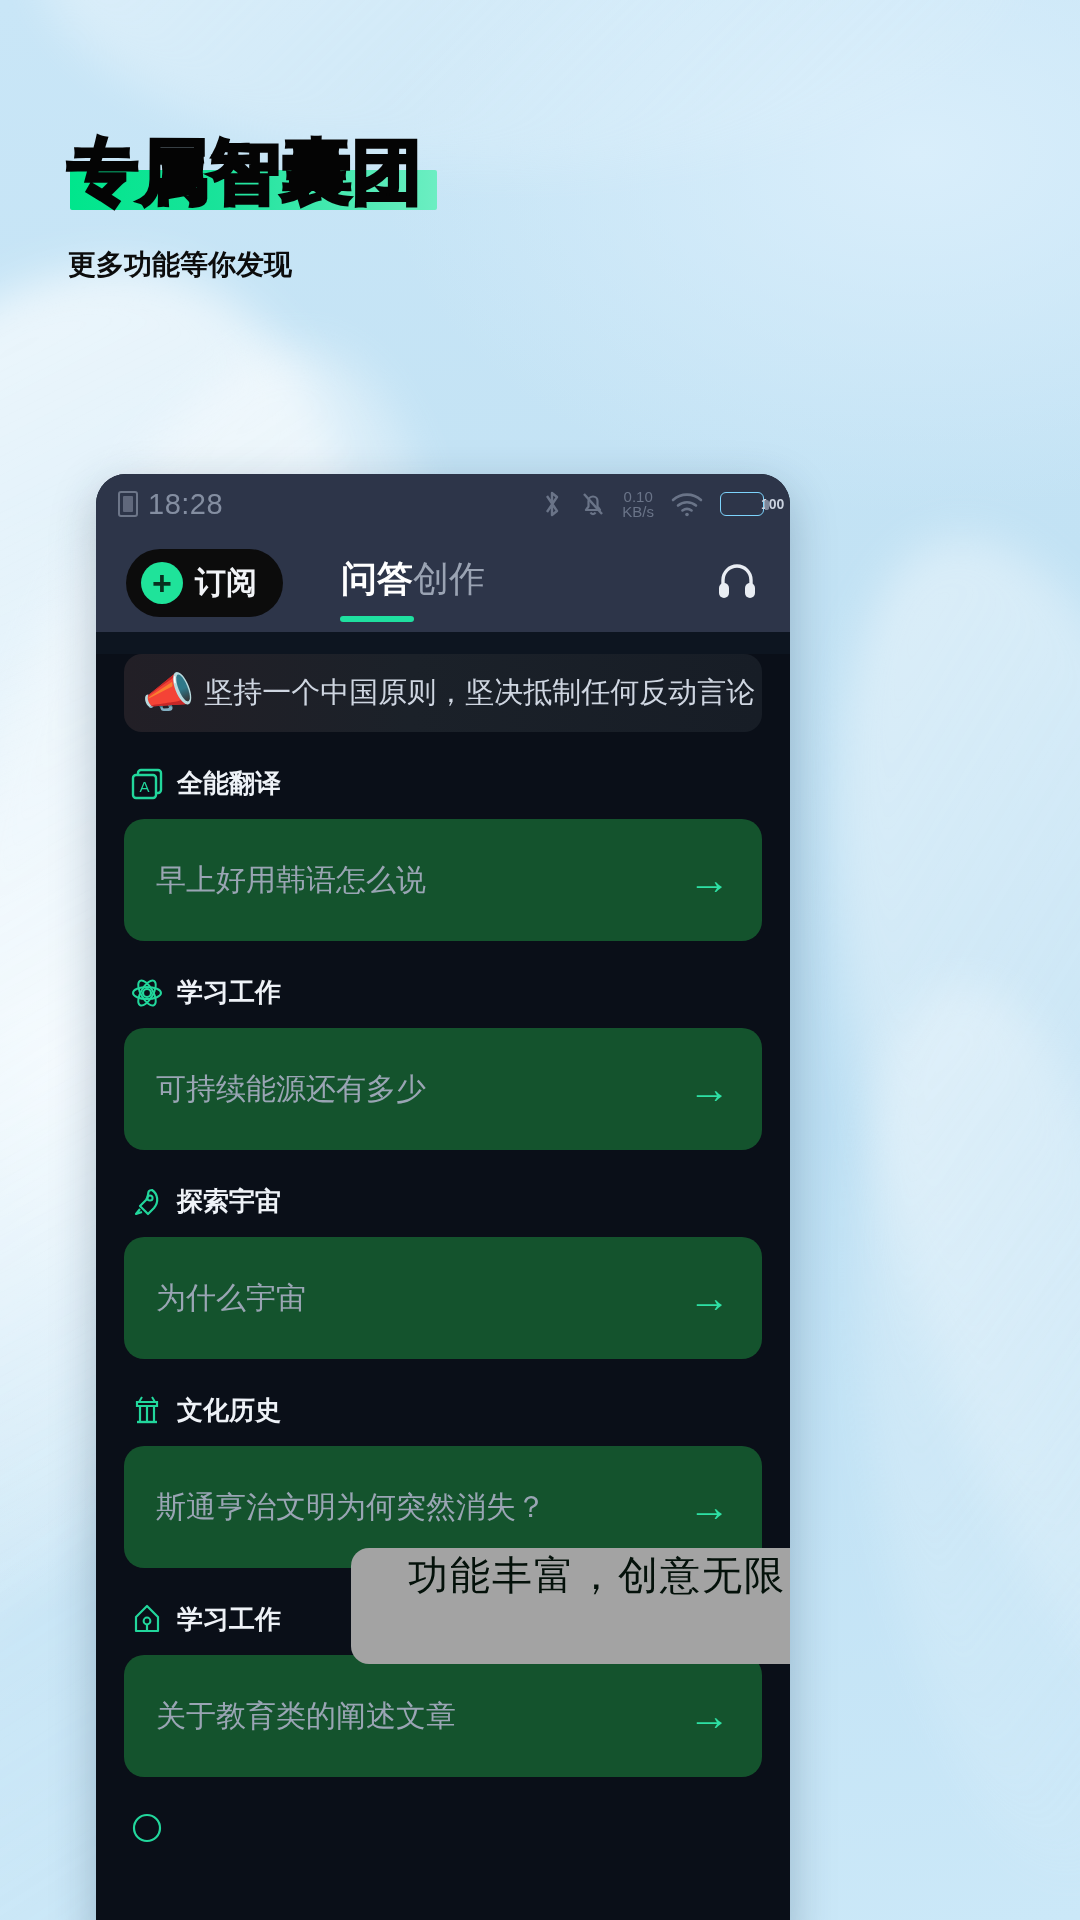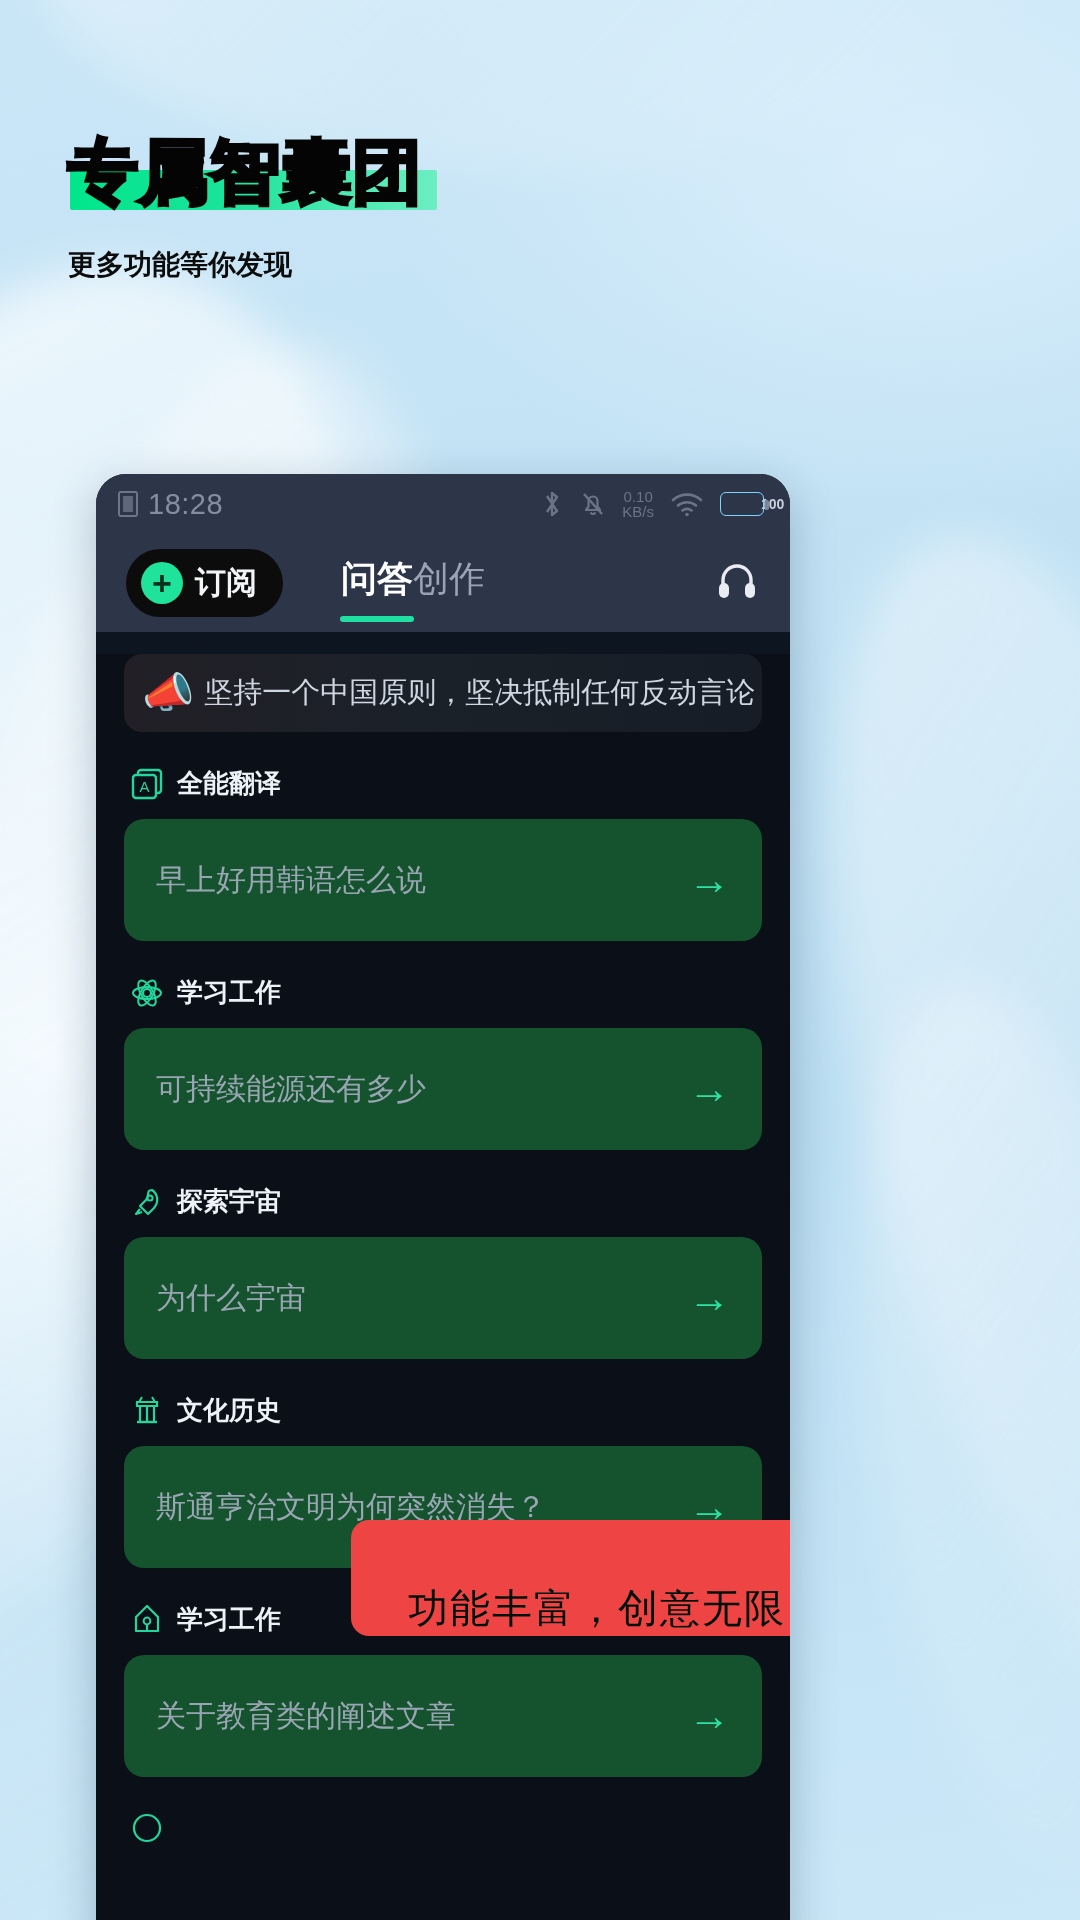--- a/index.html
+++ b/index.html
@@ -89,23 +89,23 @@
   .sec-head{ display:flex; align-items:center; gap:13px; padding-left:6px; }
   .sec-ico{ width:34px; height:34px; display:flex; align-items:center; justify-content:center;
             color:#22d79c; flex:0 0 34px; }
   .sec-title{ color:#eef2f7; font-size:26px; font-weight:bold; }
   .card{ margin-top:18px; height:122px; border-radius:20px; background:#14532d;
          display:flex; align-items:center; padding:0 32px; }
   .card .q{ color:#9aa5b4; font-size:30px; }
   .arrow{ margin-left:auto; color:#2ee0a4; font-size:42px; line-height:42px; }
 
   
-  .callout{ position:absolute; left:255px; top:1046px; width:492px; height:116px;
-            background:#ef4444; border-radius:18px;
-            display:flex; align-items:flex-end; justify-content:center; }
+  .callout{ position:absolute; left:255px; top:1074px; width:492px; height:116px;
+            background:#a3a3a3; border-radius:18px;
+            display:flex; align-items:flex-start; justify-content:center; }
   .callout span{ color:#04110a; font-size:40px; letter-spacing:2px;
                  font-family:"DejaVu Sans","Liberation Sans",sans-serif; }
 </style>
 </head>
 <body>
 
 <div class="bg">
   <div class="swoosh s1"></div>
   <div class="swoosh s2"></div>
   <div class="swoosh s3"></div>

